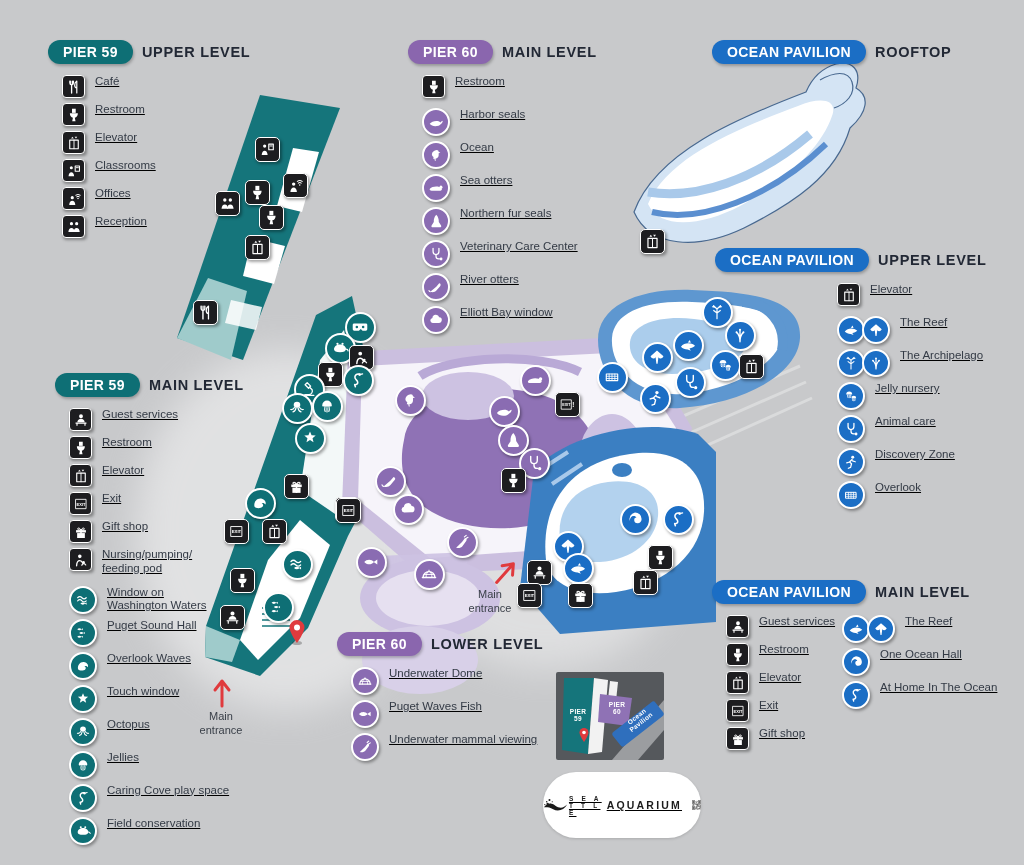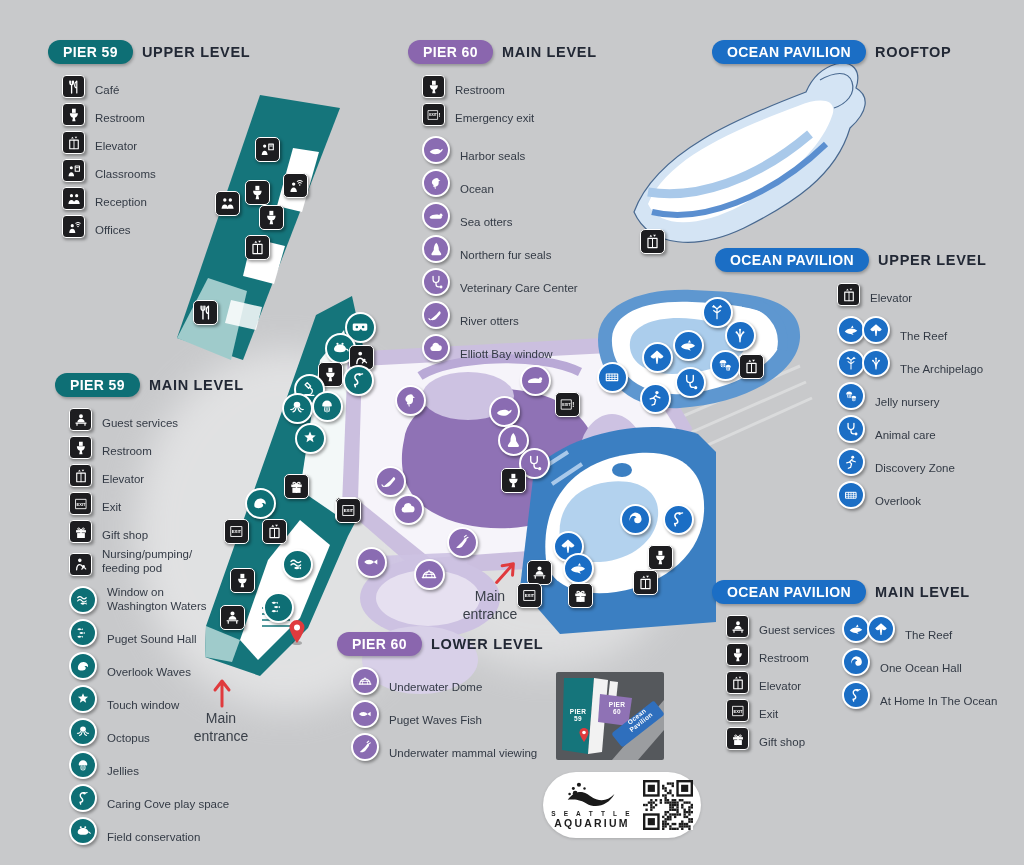--- a/index.html
+++ b/index.html
@@ -6,21 +6,21 @@
   #stage{position:relative;width:1024px;height:865px;background:#c8c9cb;overflow:hidden;margin:0 auto;}
   svg{display:block;}
   
   .legend-block{position:absolute;z-index:5;}
   .hdr{display:flex;align-items:center;white-space:nowrap;}
   .pill{display:inline-flex;align-items:center;justify-content:center;padding:4px 15px;border-radius:15px;
         color:#fff;font-weight:bold;font-size:14px;letter-spacing:.4px;box-shadow:1px 2px 3px rgba(0,0,0,.25);}
   .pill.teal{background:#0e6f75;} .pill.purple{background:#8a66ae;} .pill.blue{background:#1b6ec5;}
   .level{font-weight:bold;font-size:14.5px;color:#222835;margin-left:9px;letter-spacing:.7px;}
   .legend-items{margin-top:11px;margin-left:14px;}
-  .lrow{display:flex;align-items:flex-end;margin-bottom:5px;}
+  .lrow{display:flex;align-items:flex-start;margin-bottom:5px;text-decoration:underline;}
   .lrow.gap{margin-top:10px;}
   .lrow .lbl{font-size:11.5px;color:#333a45;margin-left:10px;line-height:1.2;white-space:pre-line;}
   .icn-sq{width:21px;height:21px;background:#1d1d20;border:1.5px solid #fff;border-radius:4px;
           box-shadow:1.5px 2px 3px rgba(0,0,0,.35);display:flex;align-items:center;justify-content:center;flex:0 0 auto;}
   .icn-sq svg{width:16px;height:16px;}
   .icn-ci{width:24px;height:24px;border-radius:50%;border:2px solid #fff;
           box-shadow:1.5px 2px 3px rgba(0,0,0,.35);display:flex;align-items:center;justify-content:center;flex:0 0 auto;}
   .icn-ci svg{width:16px;height:16px;}
   .icn-ci.teal{background:#0e6f75;} .icn-ci.purple{background:#8a6cb2;} .icn-ci.blue{background:#1b6ec5;}
   .double{display:flex;flex:0 0 auto;}
@@ -28,31 +28,31 @@
   .cols{display:flex;margin-top:11px;}
   .cols .legend-items{margin-top:0;}
   
   #markers{position:absolute;left:0;top:0;width:1024px;height:865px;z-index:3;pointer-events:none;}
   .mk{position:absolute;}
   .mk .icn-sq{width:23px;height:23px;border-radius:5px;}
   .mk .icn-sq svg{width:17px;height:17px;}
   .mk .icn-ci{width:27px;height:27px;}
   .mk .icn-ci svg{width:18px;height:18px;}
   
-  .entrance-label{position:absolute;z-index:4;font-size:14px;color:#3a4049;text-align:center;
+  .entrance-label{position:absolute;z-index:4;font-size:11px;color:#3a4049;text-align:center;
                   line-height:1.25;white-space:pre-line;}
   .arrow-red{position:absolute;z-index:4;}
   
   #inset{position:absolute;left:556px;top:672px;width:108px;height:88px;z-index:5;}
   .inset-lbl{position:absolute;color:#fff;font-weight:bold;font-size:6.5px;line-height:1.15;
              text-align:center;white-space:pre-line;letter-spacing:.3px;}
   
   #brand{position:absolute;left:543px;top:772px;width:158px;height:66px;background:#fff;border-radius:33px;
          z-index:5;display:flex;align-items:center;justify-content:center;gap:10px;box-shadow:0 1px 3px rgba(0,0,0,.15);}
-  .logo-block{display:flex;flex-direction:column;align-items:center;}
+  .logo-block{display:flex;flex-direction:row;align-items:center;text-decoration:underline;}
   .brand-top{font-size:6.5px;font-weight:bold;letter-spacing:3.2px;color:#1c1c1c;margin-top:1px;}
   .brand-bottom{font-size:10.5px;font-weight:bold;letter-spacing:2.2px;color:#1c1c1c;}
 </style>
 </head>
 <body>
 
 <div id="stage">
 
   <svg width="1024" height="865" viewBox="0 0 1024 865" style="position:absolute;left:0;top:0;z-index:1;">
     <defs>
@@ -678,63 +678,53 @@
               <path d="M8 4.8a2.3 2.3 0 110 4.6 2.3 2.3 0 010-4.6zM3.8 19.8c.3-3.8 2-5.9 4.2-5.9s3.9 2.1 4.2 5.9z" fill="#fff"></path>
               <path d="M13.8 4.4h6.4v8h-6.4z" fill="none" stroke="#fff" stroke-width="1.6" stroke-linecap="round" stroke-linejoin="round"></path>
               <path d="M15.4 7h3.2" fill="none" stroke="#fff" stroke-width="1.4" stroke-linecap="round" stroke-linejoin="round"></path>
             </svg>
           </span>
           <span class="lbl">Classrooms</span>
         </div>
         <div class="lrow">
           <span class="icn-sq">
             <svg viewBox="0 0 24 24">
-              <path d="M8.2 4.6a2.4 2.4 0 110 4.8 2.4 2.4 0 010-4.8zM3.6 19.5c.3-3.9 2-6 4.6-6s4.3 2.1 4.6 6z" fill="#fff"></path>
-              <path d="M16 4.6a2.4 2.4 0 110 4.8 2.4 2.4 0 010-4.8zM11.4 19.5c.3-3.9 2-6 4.6-6s4.3 2.1 4.6 6z" fill="#fff"></path>
-            </svg>
-          </span>
-          <span class="lbl">Reception</span>
-        </div>
-        <div class="lrow">
-          <span class="icn-sq">
-            <svg viewBox="0 0 24 24">
               <path d="M9.4 7.6a2.4 2.4 0 110 4.8 2.4 2.4 0 010-4.8zM4.8 21c.3-4 2.1-6.2 4.6-6.2s4.3 2.2 4.6 6.2z" fill="#fff"></path>
               <path d="M14.6 6.2a6 6 0 016.8 0M16 8.6a3.4 3.4 0 014 0" fill="none" stroke="#fff" stroke-width="1.5" stroke-linecap="round" stroke-linejoin="round"></path>
               <circle cx="18" cy="11.4" r="1.1" fill="#fff"></circle>
             </svg>
           </span>
           <span class="lbl">Offices</span>
+        </div>
+        <div class="lrow">
+          <span class="icn-sq">
+            <svg viewBox="0 0 24 24">
+              <path d="M8.2 4.6a2.4 2.4 0 110 4.8 2.4 2.4 0 010-4.8zM3.6 19.5c.3-3.9 2-6 4.6-6s4.3 2.1 4.6 6z" fill="#fff"></path>
+              <path d="M16 4.6a2.4 2.4 0 110 4.8 2.4 2.4 0 010-4.8zM11.4 19.5c.3-3.9 2-6 4.6-6s4.3 2.1 4.6 6z" fill="#fff"></path>
+            </svg>
+          </span>
+          <span class="lbl">Reception</span>
         </div>
       </div>
   </div>
 
   <div class="legend-block" style="left:408px;top:40px;">
     <div class="hdr">
       <span class="pill purple">PIER 60</span>
       <span class="level">MAIN LEVEL</span>
     </div>
     <div class="legend-items">
         <div class="lrow">
           <span class="icn-sq">
             <svg viewBox="0 0 24 24">
               <path d="M9 2.6h5.6v6.2H9z" fill="#fff"></path>
               <path d="M5.8 9.4h12c0 3.7-1.9 6-4.6 6.6l1.1 5.4H9.3l1.1-5.4c-2.7-.6-4.6-2.9-4.6-6.6z" fill="#fff"></path>
             </svg>
           </span>
           <span class="lbl">Restroom</span>
-        </div>
-        <div class="lrow">
-          <span class="icn-sq">
-            <svg viewBox="0 0 24 24">
-              <path d="M3.6 5.4h13.8v13.2H3.6z" fill="none" stroke="#fff" stroke-width="1.2" stroke-linecap="round" stroke-linejoin="round"></path>
-              <text x="10.5" y="14.2" font-size="5.2" font-weight="bold" font-family="&quot;Liberation Sans&quot;,sans-serif" text-anchor="middle" fill="#fff">EXIT</text>
-              <text x="20.2" y="15.5" font-size="9" font-weight="bold" font-family="&quot;Liberation Sans&quot;,sans-serif" text-anchor="middle" fill="#fff">!</text>
-            </svg>
-          </span>
-          <span class="lbl">Emergency exit</span>
         </div>
         <div class="lrow gap">
           <span class="icn-ci purple">
             <svg viewBox="0 0 24 24">
               <path d="M2.6 14.8c3.2-4.6 12.6-5.8 16-2.2 1.2-1.5 2.5-2.3 3.6-2.4-.2 2.3-1.3 4-2.9 4.7-2.9 4.4-13.5 4.7-16.7-.1z" fill="#fff"></path>
             </svg>
           </span>
           <span class="lbl">Harbor seals</span>
         </div>
         <div class="lrow">

